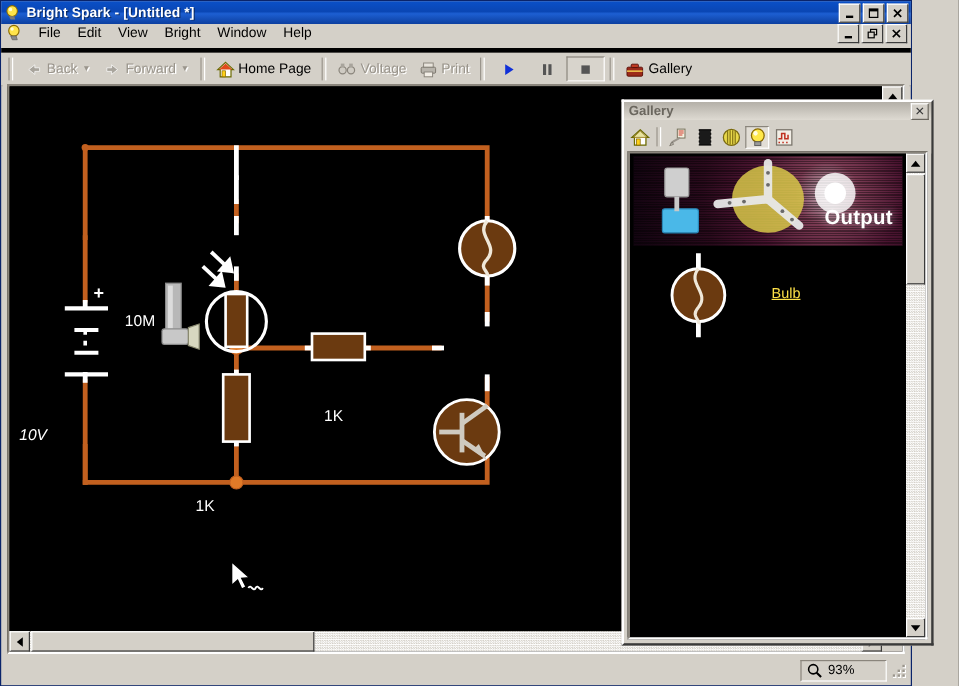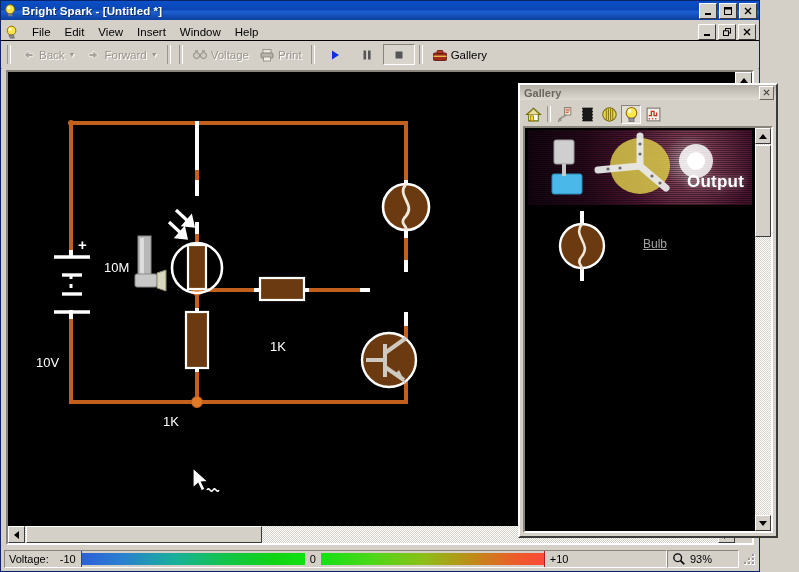--- a/index.html
+++ b/index.html
@@ -18,22 +18,22 @@
   .titlebar .tb-icon{width:14px;height:14px;margin-right:4px;position:relative;flex:0 0 auto;}
   .title-text{color:#fff;font-weight:bold;font-size:11.5px;letter-spacing:.1px;flex:1 1 auto;
               white-space:nowrap;overflow:hidden;text-shadow:1px 1px 0 rgba(0,0,0,.45);}
   .winbtns{display:flex;gap:2px;align-items:center;}
   .wbtn{width:16px;height:14px;background:#d4d0c8;border:1px solid;
         border-color:#fff #3a3a3a #3a3a3a #fff;display:flex;align-items:center;
         justify-content:center;font-size:9px;line-height:1;font-family:"Liberation Sans",sans-serif;}
   .wbtn svg{display:block;}
 
   
-  .menubar{height:20px;background:#d4d0c8;display:flex;align-items:flex-end;
-           padding-left:4px;border-bottom:1px solid #000000;}
+  .menubar{height:20px;background:#d4d0c8;display:flex;align-items:flex-start;
+           padding-left:4px;border-bottom:4px solid #000000;}
   .menubar .m-icon{width:15px;height:15px;margin-right:5px;position:relative;}
   .menu-item{padding:2px 7px;font-size:11.5px;color:#000;white-space:nowrap;}
   .mdi-btns{margin-left:auto;display:flex;gap:2px;padding-right:3px;}
 
   
   .toolbar{height:27px;background:#d4d0c8;display:flex;align-items:center;
            padding:0 2px;border-bottom:1px solid #9a958c;}
   .tb-sep{width:2px;height:19px;margin:0 4px;border-left:1px solid #9a958c;border-right:1px solid #fff;}
   .tbtn{display:flex;align-items:center;gap:3px;padding:2px 4px;height:21px;box-sizing:border-box;
         border:1px solid transparent;white-space:nowrap;font-size:11.5px;}
@@ -79,21 +79,21 @@
   .gal-scroll{position:absolute;right:0;top:0;bottom:0;width:16px;background:
               repeating-conic-gradient(#d4d0c8 0% 25%, #fff 0% 50%) 0 0/2px 2px;}
   .gal-list{position:absolute;left:0;top:0;right:16px;bottom:0;background:#000;}
   .gal-banner{position:relative;height:75px;margin:2px 3px 0 3px;overflow:hidden;
               background:radial-gradient(circle at 72% 42%, #c4b0b8 0%, #7a3a52 16%, #4a1430 38%, #2a0a1c 62%, #120410 100%);}
   .banner-scan{position:absolute;inset:0;background:repeating-linear-gradient(180deg,
               rgba(0,0,0,.40) 0 1px, rgba(255,255,255,0) 1px 2px);}
   .banner-label{position:absolute;right:8px;bottom:13px;color:#fff;font-weight:bold;
                 font-size:17px;letter-spacing:.2px;text-shadow:0 0 7px rgba(255,255,255,.45);}
   .gal-item{position:relative;height:80px;}
-  .gal-link{position:absolute;left:118px;color:#a3a3a3;font-size:12px;text-decoration:underline;
+  .gal-link{position:absolute;left:118px;color:#fde047;font-size:12px;text-decoration:underline;
             white-space:nowrap;}
   .gal-sym{position:absolute;left:22px;}
 
   
   .statusbar{position:absolute;left:1px;right:1px;bottom:1px;height:22px;background:#d4d0c8;
              display:flex;align-items:center;gap:0;padding:0 2px;}
   .sb-panel{height:18px;border:1px solid;border-color:#8a857c #fff #fff #8a857c;
             display:flex;align-items:center;box-sizing:border-box;}
   .volt-label{padding:0 6px 0 4px;font-size:11px;}
   .scale-num{font-size:11px;padding:0 5px;}
@@ -146,21 +146,21 @@
     <span class="m-icon">
       <svg width="15" height="15" viewBox="0 0 16 16">
         <ellipse cx="7" cy="6" rx="4.6" ry="4.8" fill="#ffe44a" stroke="#8a6a00" stroke-width="1"></ellipse>
         <ellipse cx="5.4" cy="4.5" rx="1.5" ry="1.6" fill="#fffbd0"></ellipse>
         <path d="M4.2 10.6 L9 10.6 L10 14 L5.6 14 Z" fill="#8a8a8a" stroke="#5a5a5a" stroke-width=".6"></path>
       </svg>
     </span>
     <span class="menu-item">File</span>
     <span class="menu-item">Edit</span>
     <span class="menu-item">View</span>
-    <span class="menu-item">Insert</span>
+    <span class="menu-item">Bright</span>
     <span class="menu-item">Window</span>
     <span class="menu-item">Help</span>
     <span class="mdi-btns">
       <span class="wbtn">
         <svg width="10" height="10" viewBox="0 0 10 10">
             <rect x="2" y="7" width="6" height="2" fill="#000"></rect>
           </svg>
       </span>
       <span class="wbtn">
         <svg width="10" height="10" viewBox="0 0 10 10">
@@ -190,20 +190,30 @@
     <span class="tbtn dis">
       <span class="ic">
         <svg width="16" height="16" viewBox="0 0 16 16">
             <path d="M7 4 L12 8 L7 12 L7 9.5 L3 9.5 L3 6.5 L7 6.5 Z" fill="#a8a49c" stroke="#fff" stroke-width=".6"></path>
           </svg>
       </span>
       <span>Forward</span>
       <span class="caret">▼</span>
     </span>
     <span class="tb-sep"></span>
+    <span class="tbtn on">
+      <span class="ic">
+        <svg width="16" height="16" viewBox="0 0 16 16">
+          <path d="M8 2 L14.5 8 L12.5 8 L12.5 14 L3.5 14 L3.5 8 L1.5 8 Z" fill="#fff" stroke="#6a6a00" stroke-width="1"></path>
+          <rect x="5" y="9" width="3" height="5" fill="#ffd21a" stroke="#8a6a00" stroke-width=".6"></rect>
+          <path d="M8 3 L13.5 8 L2.5 8 Z" fill="#e04a1a"></path>
+        </svg>
+      </span>
+      <span>Home Page</span>
+    </span>
     <span class="tb-sep"></span>
     <span class="tbtn dis">
       <span class="ic">
         <svg width="16" height="16" viewBox="0 0 16 16">
           <circle cx="4.5" cy="8.5" r="3" fill="#cfcbc3" stroke="#8a857c" stroke-width="1"></circle>
           <circle cx="11.5" cy="8.5" r="3" fill="#cfcbc3" stroke="#8a857c" stroke-width="1"></circle>
           <rect x="3" y="3" width="3" height="3" fill="#a8a49c"></rect>
             <rect x="10" y="3" width="3" height="3" fill="#a8a49c"></rect>
         </svg>
       </span>
@@ -352,21 +362,21 @@
           <rect x="252" y="206" width="44" height="22" fill="#6b3a10" stroke="#ffffff" stroke-width="2.2"></rect>
 
           <rect x="178" y="240" width="22" height="56" fill="#6b3a10" stroke="#ffffff" stroke-width="2.2"></rect>
 
           <g transform="translate(185,396)">
             <path d="M0 0 L0 20 L5 15.5 L8.5 23 L12 21 L8.5 14 L15 13.5 Z" fill="#ffffff" stroke="#000000" stroke-width="1.2"></path>
             <path d="M14 22 c2-4 4 4 6 0 c2-4 4 4 6 0" fill="none" stroke="#ffffff" stroke-width="1.6"></path>
           </g>
         </svg>
 
-        <span class="cmp-label" style="left:28px;top:283px;">10V</span>
+        <span class="cmp-label" style="left:8px;top:283px;font-style:italic;">10V</span>
         <span class="cmp-label" style="left:70px;top:164px;font-size:15px;font-weight:bold;">+</span>
         <span class="cmp-label" style="left:96px;top:188px;">10M</span>
         <span class="cmp-label" style="left:262px;top:267px;">1K</span>
         <span class="cmp-label" style="left:155px;top:342px;">1K</span>
       </div>
 
       <div class="sb-v">
         <div class="sb-arrow" style="top:0;left:0;">
           <span class="tri" style="border-left:4px solid transparent;border-right:4px solid transparent;border-bottom:5px solid #000;"></span>
         </div>
@@ -510,32 +520,20 @@
           <div class="sb-thumb" style="top:17px;left:0;width:16px;height:92px;"></div>
           <div class="sb-arrow" style="bottom:0;left:0;width:16px;height:16px;">
             <span class="tri" style="border-left:4px solid transparent;border-right:4px solid transparent;border-top:5px solid #000;"></span>
           </div>
         </div>
       </div>
     </div>
   </div>
 
   <div class="statusbar">
-    <div class="sb-panel" style="flex:1 1 auto;">
-      <span class="volt-label">Voltage:</span>
-      <span class="scale-num">-10</span>
-      <span class="gradbar grad-l" style="width:224px;position:relative;">
-        <span class="tickmark" style="left:0;"></span>
-      </span>
-      <span class="scale-num">0</span>
-      <span class="gradbar grad-r" style="width:224px;position:relative;">
-        <span class="tickmark" style="right:0;background:#b02020;"></span>
-      </span>
-      <span class="scale-num">+10</span>
-    </div>
     <div class="sb-panel zoompanel">
       <span style="display:flex;">
         <svg width="14" height="14" viewBox="0 0 16 16">
           <circle cx="6.5" cy="6.5" r="4.4" fill="none" stroke="#000" stroke-width="1.5"></circle>
           <line x1="9.8" y1="9.8" x2="14" y2="14" stroke="#000" stroke-width="2"></line>
         </svg>
       </span>
       <span style="font-size:11px;">93%</span>
     </div>
     <div class="grip">

